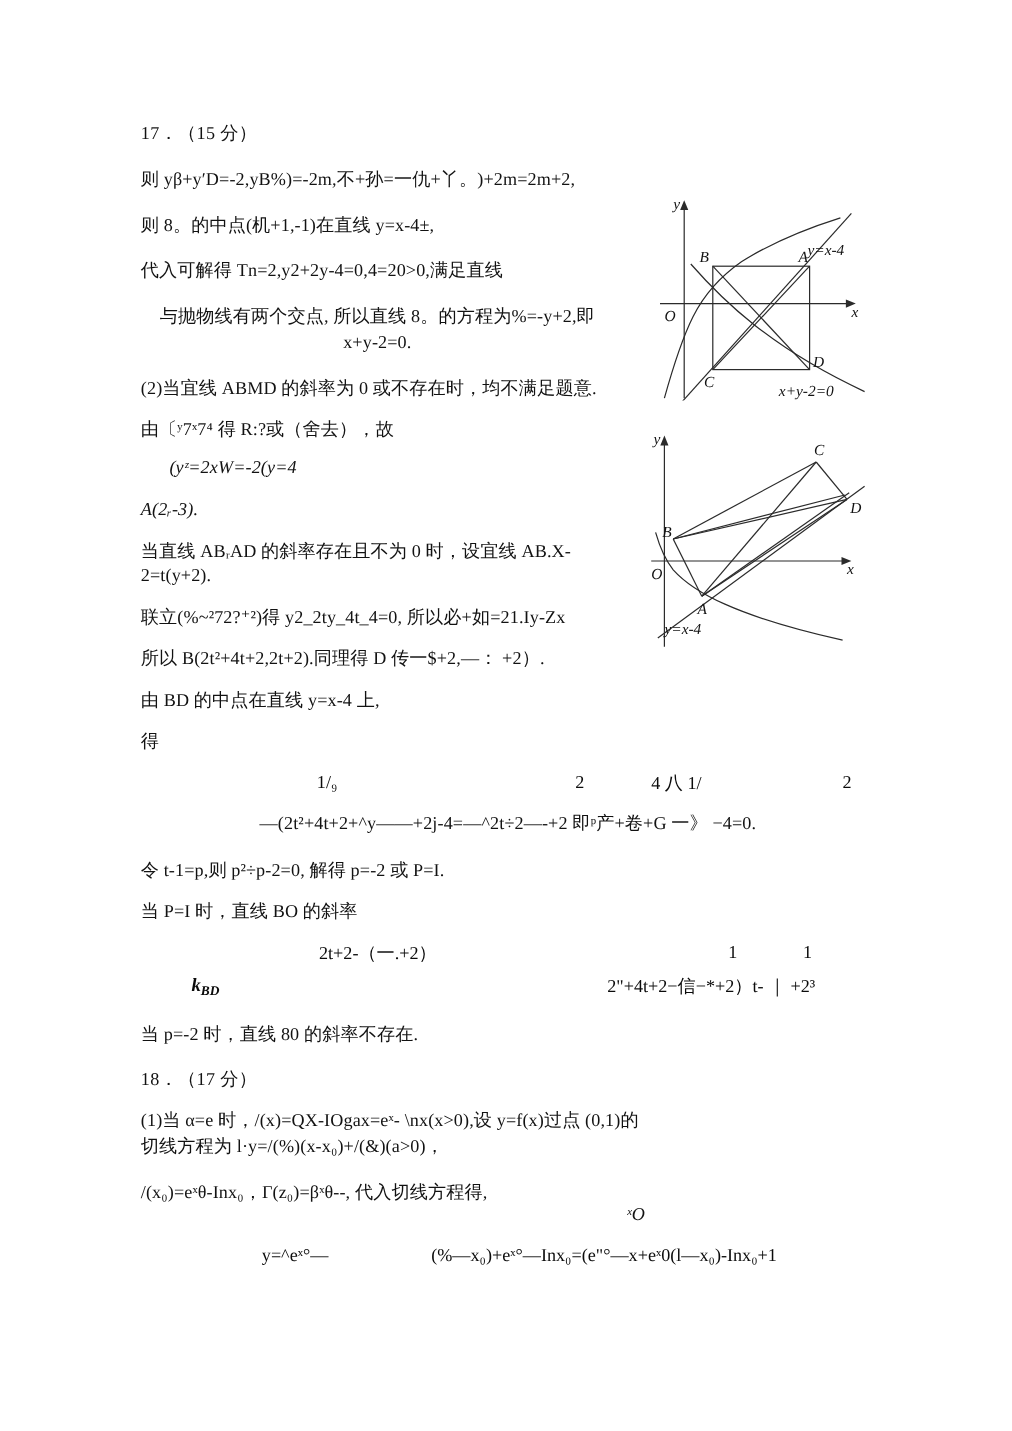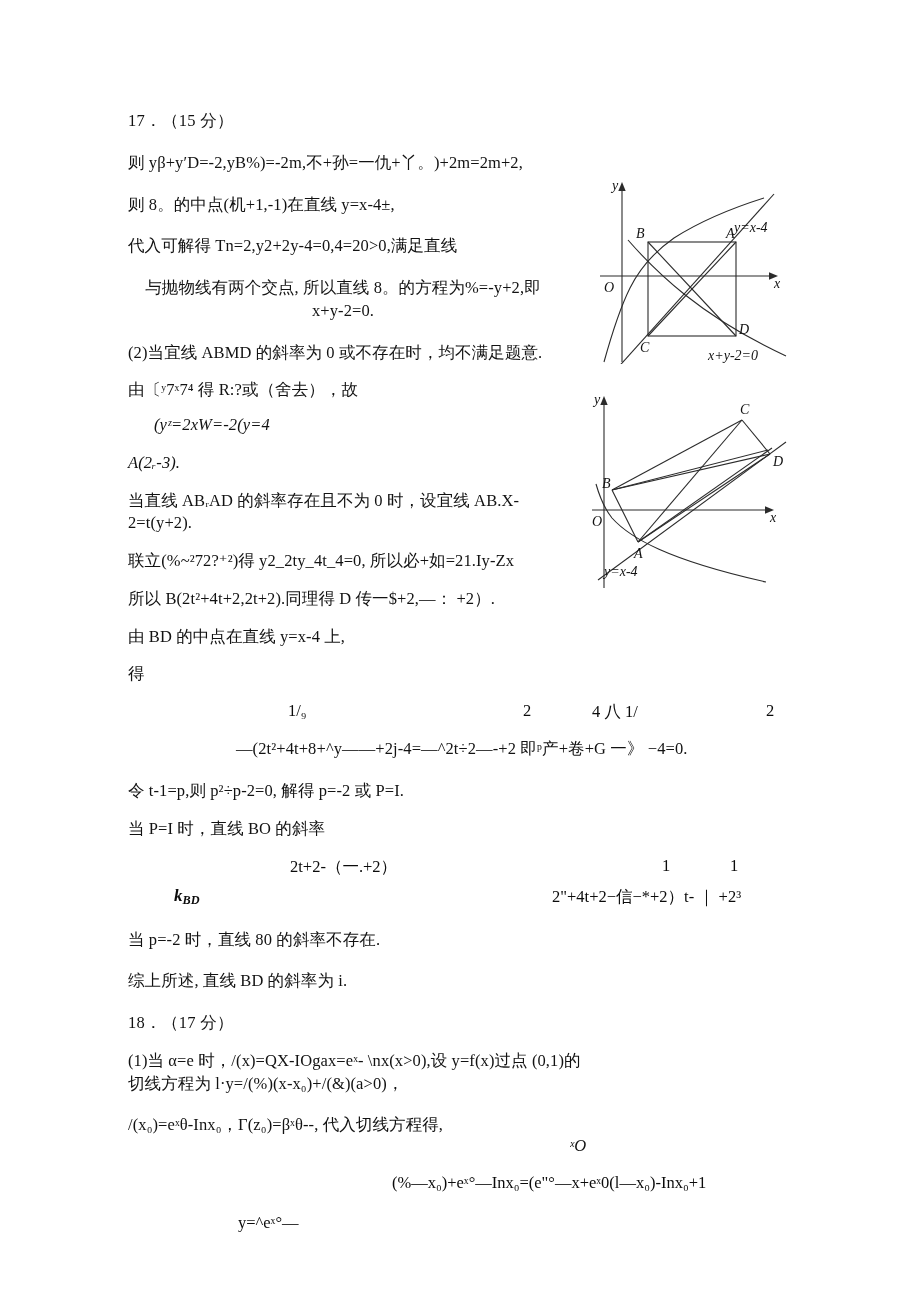--- a/index.html
+++ b/index.html
@@ -118,48 +118,47 @@
 
     <div class="line gap-md">得</div>
 
     <div class="disp gap-md" style="height:22px;">
       <span class="frag" id="dn0" style="left: 160px; top: 0px;">1/₉</span>
       <span class="frag" id="dn1" style="left: 395px; top: 0px;">2</span>
       <span class="frag" id="dn2" style="left: 447px; top: 0px; margin-left: 17px;">4 八 1/</span>
       <span class="frag" id="dn3" style="left: 638px; top: 0px;">2</span>
     </div>
 
-    <div class="line gap-md" style="padding-left:108px;">—(2t²+4t+8+^y——+2j-4=—^2t÷2—-+2 即ᵖ产+卷+G 一》 −4=0.</div>
+    <div class="line gap-md" style="padding-left:108px;">—(2t²+4t+2+^y——+2j-4=—^2t÷2—-+2 即ᵖ产+卷+G 一》 −4=0.</div>
 
     <div class="line gap-lg">令 t-1=p,则 p²÷p-2=0, 解得 p=-2 或 P=I.</div>
 
     <div class="line gap-md">当 P=I 时，直线 BO 的斜率</div>
 
     <div class="disp gap-md" style="height:58px;">
       <span class="frag kbd-lbl" style="left:46px; top:30px; font-size:17px;"><span>k</span><sub>BD</sub></span>
       <span class="frag" id="kf0" style="left: 162px; top: 0px; text-align: center;">2t+2-（一.+2）</span>
       <span class="frag" id="kf1" style="left: 534px; top: 0px;">1</span>
       <span class="frag" id="kf2" style="left: 602px; top: 0px;">1</span>
       <span class="frag" id="kf3" style="left: 424px; top: 30px;">2"+4t+2−信−*+2）t- ｜ +2³</span>
     </div>
 
     <div class="line gap-md">当 p=-2 时，直线 80 的斜率不存在.</div>
 
-    <div class="line gap-lg">综上所述, 直线 BD 的斜率为 i.</div>
 
     <div class="line num-head gap-lg">18．（17 分）</div>
 
     <div class="line gap-md narrow2">(1)当 α=e 时，/(x)=QX-IOgax=eˣ- \nx(x&gt;0),设 y=f(x)过点 (0,1)的切线方程为 l·y=/(%)(x-x₀)+/(&amp;)(a&gt;0)，</div>
 
     <div class="line gap-lg">/(x₀)=eˣθ-Inx₀，Γ(z₀)=βˣθ--, 代入切线方程得,</div>
 
     <div class="line" style="padding-left:300px; margin-top:-2px; font-style:italic;text-align:center;">ˣO</div>
 
     <div class="disp gap-md" style="height:26px;">
-      <span class="frag" id="p18f0" style="left: 110px; top: 0px; margin-top: 40px;">y=^eˣ°—</span>
+      <span class="frag" id="p18f0" style="left: 110px; top: 0px;">y=^eˣ°—</span>
       <span class="frag" id="p18f1" style="left: 264px; top: 0px;">(%—x₀)+eˣ°—Inx₀=(e"°—x+eˣ0(l—x₀)-Inx₀+1</span>
     </div>
 
   </div>
 
   <div class="fig" id="fig1">
     <svg width="196" height="188" viewBox="0 0 196 188">
       <g fill="none" stroke="#2b2b2b" stroke-width="1.1">
 
         <line x1="26" y1="12" x2="26" y2="186"></line>

